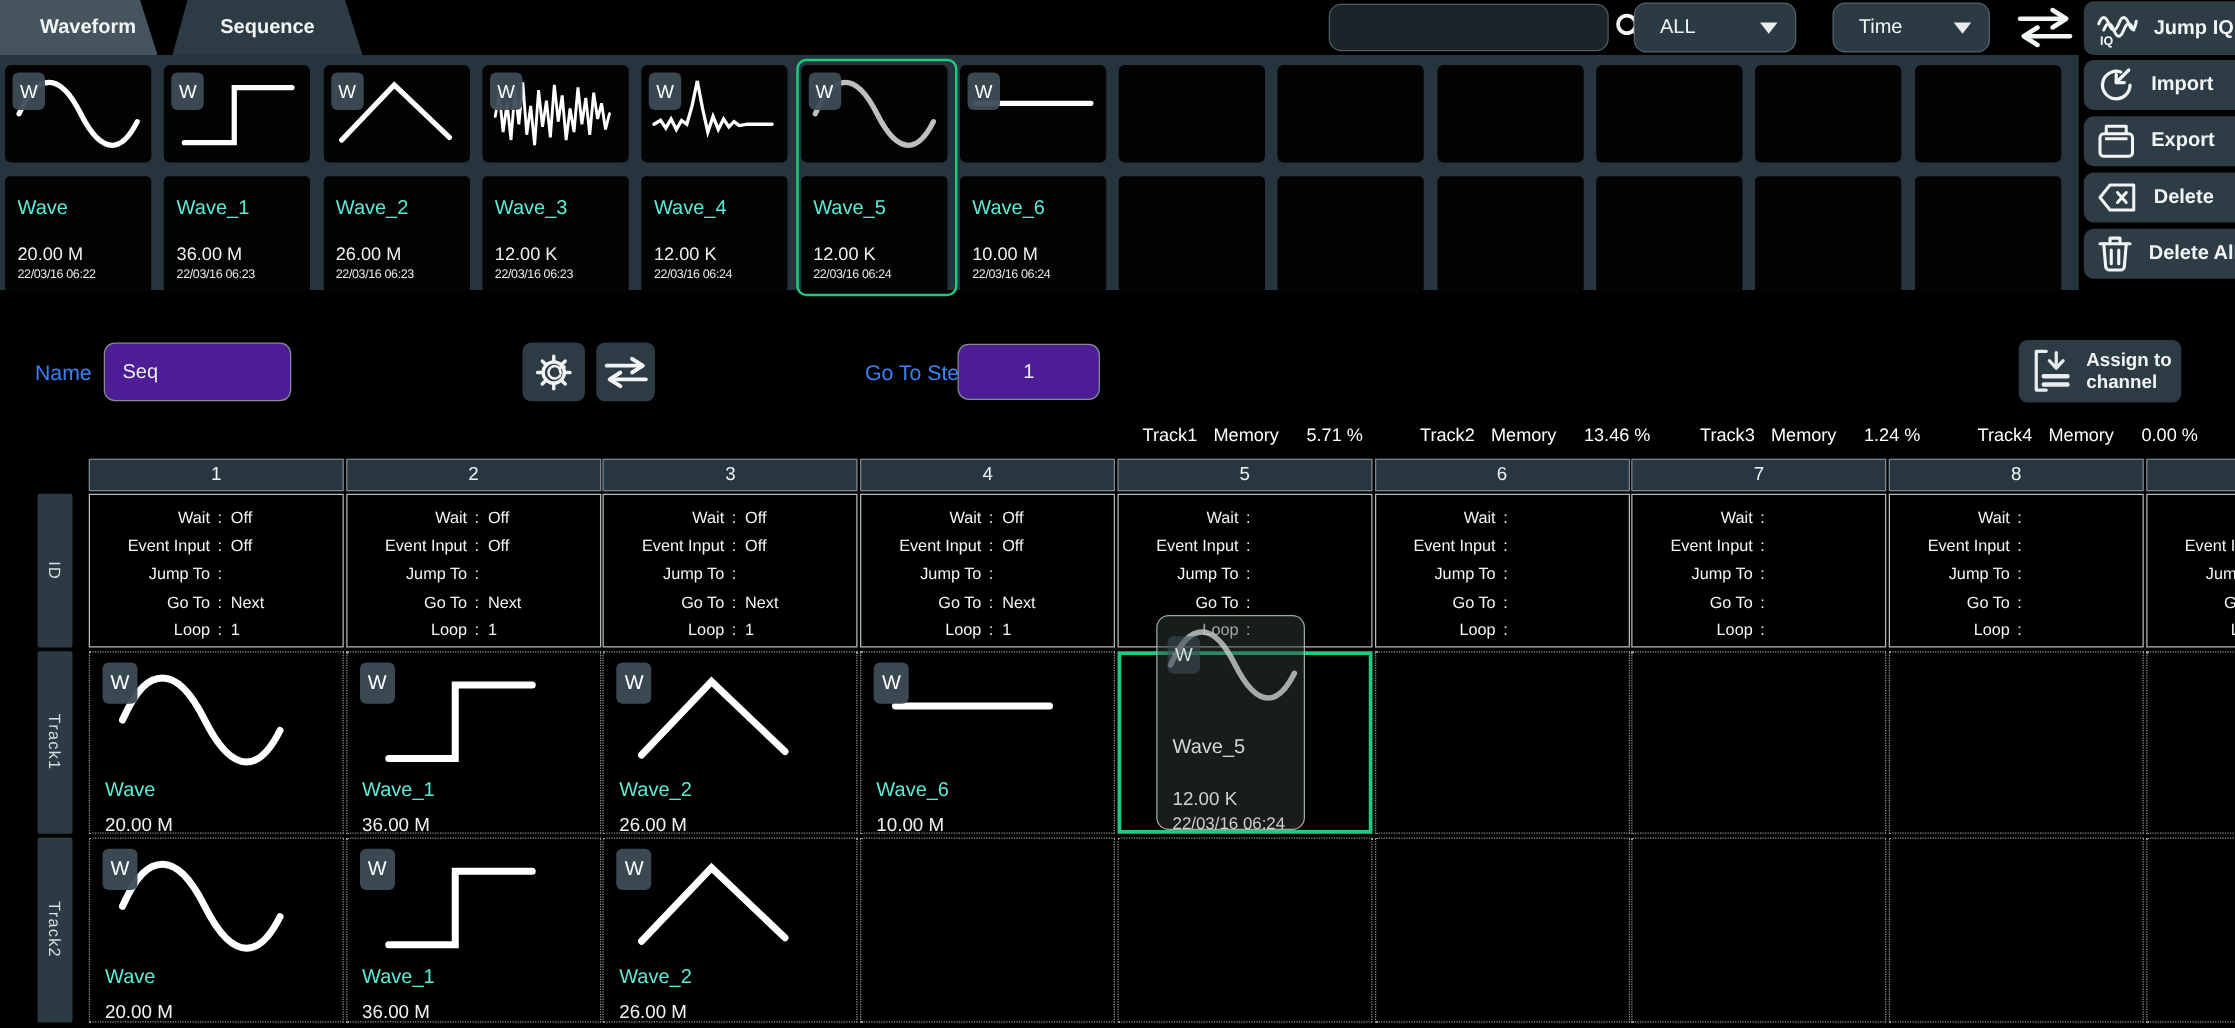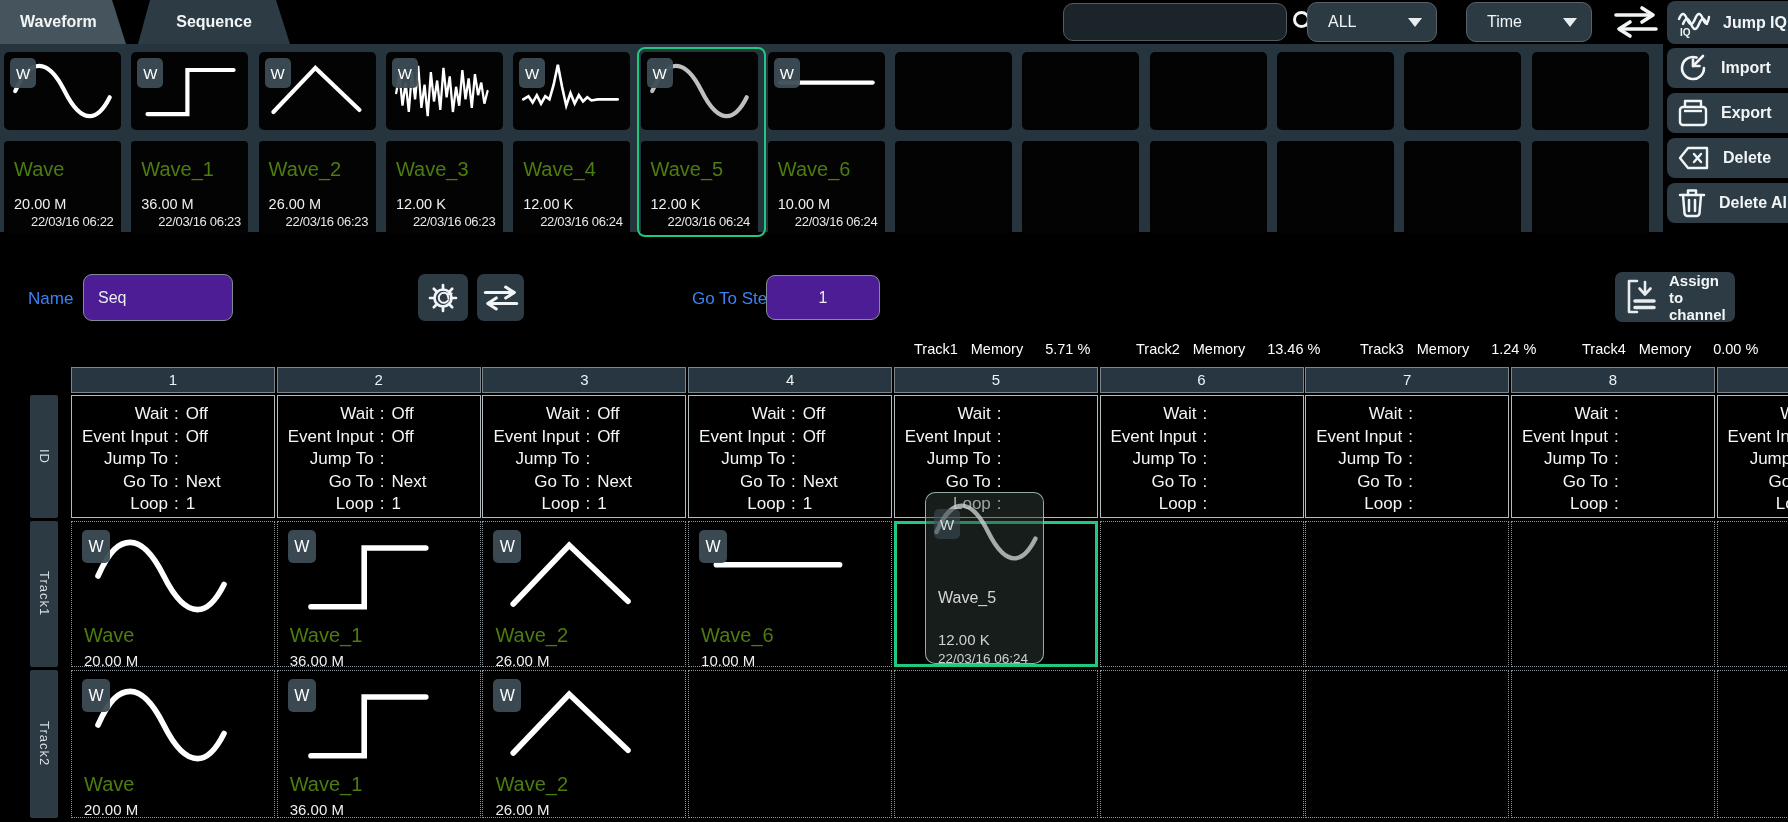--- a/index.html
+++ b/index.html
@@ -3,21 +3,21 @@
 <meta charset="utf-8">
 <style>
   * { margin:0; padding:0; box-sizing:border-box; }
   html,body { background:#000; }
   .page { position:relative; width:1788px; height:822px; overflow:hidden; background:#000;
           font-family:"Liberation Sans","DejaVu Sans",sans-serif; color:#f2f5f6; }
   svg { display:block; }
 
   
   .tab { position:absolute; top:0; height:44px; font-size:16px; font-weight:bold; line-height:44px; }
-  .tab-waveform { left:0; width:126px; background:#46555d; clip-path:polygon(0 0,112px 0,126px 100%,0 100%); padding-left:20px; }
+  .tab-waveform { left:0; width:126px; background:#46555d; clip-path:polygon(0 0,112px 0,126px 100%,0 100%); padding-left:32px; }
   .tab-sequence { left:138px; width:152px; background:#2c3b44; clip-path:polygon(12px 0,138px 0,152px 100%,0 100%); text-align:center; }
 
   .searchbox { position:absolute; left:1063px; top:3px; width:224px; height:38px; background:#18222814;
                background:#1a2429; border:1.5px solid #525d63; border-radius:10px; display:flex; align-items:center; }
   .searchbox input { flex:1; background:transparent; border:none; outline:none; color:#e9edee; font-size:16px; padding:0 10px;
                      font-family:"Liberation Sans","DejaVu Sans",sans-serif; }
   .search-ic { margin-right:8px; }
 
   .dropdown { position:absolute; top:2px; height:40px; background:#2b3a43; border:1.5px solid #57626a; border-radius:10px;
               display:flex; align-items:center; justify-content:space-between; padding:0 14px 0 20px; font-size:16px; }
@@ -32,53 +32,53 @@
           display:flex; align-items:center; gap:12px; padding-left:10px; font-size:16px; font-weight:bold; white-space:nowrap; }
 
   
   .lib-panel { position:absolute; left:0; top:44px; width:1663px; height:188px; background:#26343d; }
   .card, .empty-card { position:absolute; top:8px; width:117px; height:176px; }
   .thumb { position:absolute; left:0; top:0; width:117px; height:78px; background:#030303; border-radius:5px; overflow:hidden; }
   .cinfo { position:absolute; left:0; top:89px; width:117px; height:93px; background:#030303; border-radius:4px; padding-left:10px; }
   .wbadge { position:absolute; left:6px; top:6px; width:26px; height:30px; background:rgba(60,76,85,.95); border-radius:5px;
             color:#fff; font-size:15px; display:flex; align-items:center; justify-content:center; z-index:3; }
   .thumb svg { position:absolute; left:6px; top:7px; }
-  .c-name { position:absolute; left:10px; top:17px; font-size:20px; color:#4d7c0f; }
+  .c-name { position:absolute; left:10px; top:17px; font-size:16px; color:#5eead4; }
   .c-size { position:absolute; left:10px; top:55px; font-size:14.5px; color:#eef1f2; }
-  .c-date { position:absolute; left:27px; top:73px; font-size:13px; color:#e6eaeb; letter-spacing:-0.3px; }
+  .c-date { position:absolute; left:10px; top:73px; font-size:10px; color:#e6eaeb; letter-spacing:-0.3px; }
   .card.selected::before { content:""; position:absolute; left:-4px; top:-5px; width:125px; height:186px;
                            border:2px solid #1fc97f; border-radius:8px; z-index:4; }
   .card.selected .wave { opacity:.75; }
 
   
   .lbl { position:absolute; font-size:17px; color:#3b82f6; }
   .tinput { position:absolute; background:#4c1d95; border:1.5px solid #828d93; border-radius:9px; color:#e9edee; font-size:16px;
             font-family:"Liberation Sans","DejaVu Sans",sans-serif; outline:none; }
   .name-input { left:83px; top:274px; width:150px; height:47px; padding-left:14px; }
   .goto-input { left:766px; top:275px; width:114px; height:45px; text-align:center; }
   .tbtn { position:absolute; background:#2c3b44; border-radius:7px; display:flex; align-items:center; }
   .create-btn { left:259px; top:274px; width:150px; height:47px; gap:16px; padding-left:14px; font-size:16px; font-weight:bold; }
   .icon-btn { top:274px; height:47px; justify-content:center; }
   .gear-btn { left:418px; width:50px; }
   .swap-btn { left:477px; width:47px; }
-  .assign-btn { left:1615px; top:272px; width:120px; height:50px; gap:10px; padding-left:10px;
+  .assign-btn { left:1615px; top:272px; width:130px; height:50px; gap:10px; padding-left:10px;
                 font-size:15px; font-weight:bold; line-height:17px; }
 
   
   .mem { position:absolute; top:341px; display:flex; gap:13px; font-size:14.5px; color:#fff; }
   .mem .mv { margin-left:9px; }
 
   
   .rowlab { position:absolute; left:30px; width:28px; background:#2b3a43; border-radius:2px;
             display:flex; align-items:center; justify-content:center; }
   .rowlab span { writing-mode:vertical-rl; font-size:13px; color:#d7dde0; letter-spacing:1px; }
   .hcell { position:absolute; top:367px; height:26px; width:204px; background:#273641; border:1px solid #7b878d;
            text-align:center; line-height:24px; font-size:15px; color:#eef2f3; }
   .idcell { position:absolute; top:395px; height:123px; width:204px; background:#000; border:1px solid #b4bbbf; padding-top:7px; }
-  .idline { display:flex; font-size:17px; line-height:22.6px; color:#f3f5f6; }
+  .idline { display:flex; font-size:13px; line-height:22.6px; color:#f3f5f6; }
   .idline .fl { flex:0 0 96px; text-align:right; }
   .idline .co { margin:0 7px 0 6px; }
   .tcell { position:absolute; width:204px; border:1px dotted #8d9599; }
   .tcell .wave { position:absolute; left:14px; top:12px; }
   .tcell .wbadge { left:10px; top:8px; width:28px; height:33px; font-size:16px; }
   .tcell .c-name { left:12px; top:102px; }
   .tcell .c-size { left:12px; top:130px; font-size:15px; }
   .tcell.drop { border:3px solid #1fc97f; z-index:10; }
 
   

